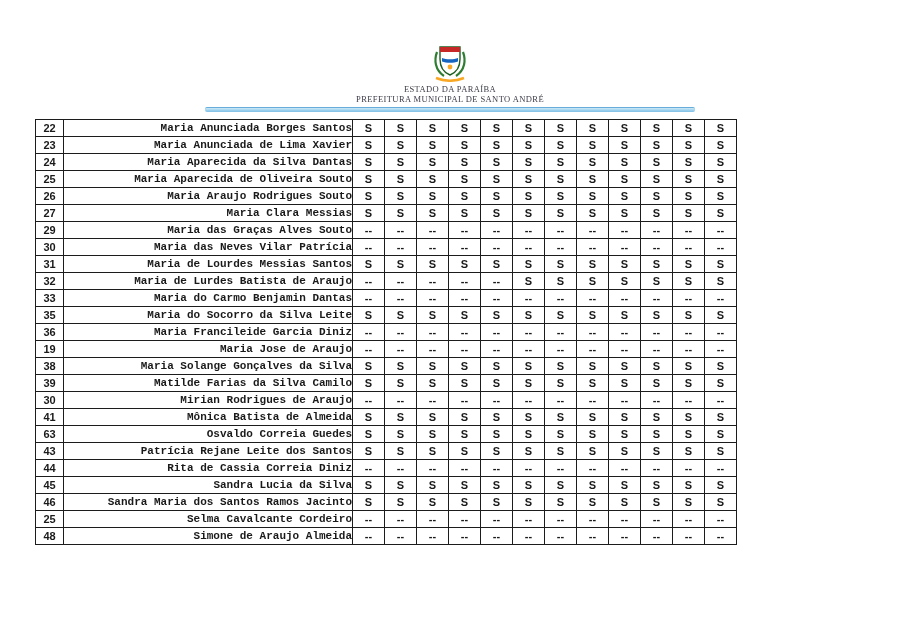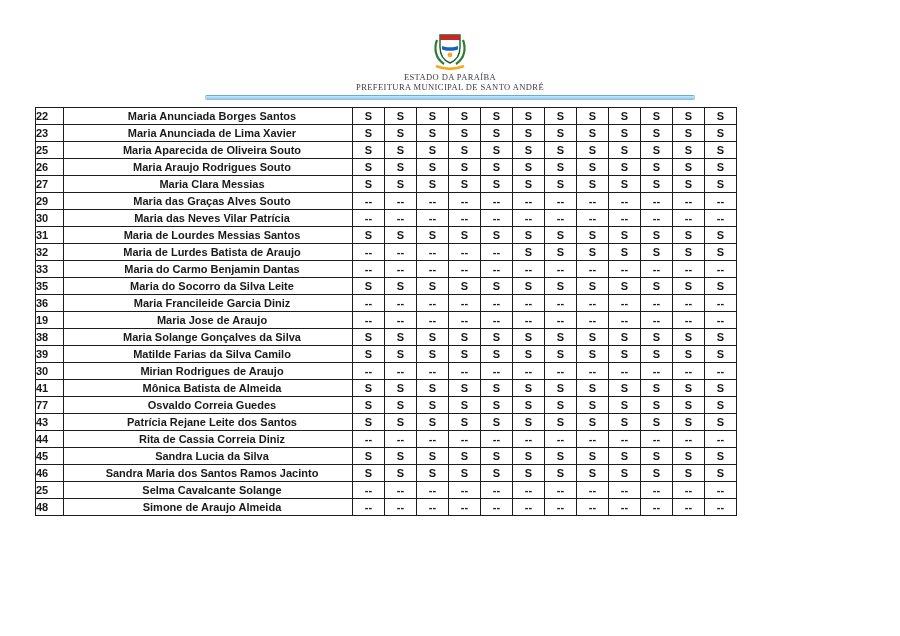--- a/index.html
+++ b/index.html
@@ -8,21 +8,21 @@
 
   .page {
     position: relative;
     width: 900px;
     height: 636px;
     background: #ffffff;
   }
 
   
   .doc-header {
-    padding-top: 32px;
+    padding-top: 44px;
     text-align: center;
   }
   .crest {
     display: block;
     margin: 0 auto 3px auto;
   }
   .h-line {
     font-family: "Liberation Serif", serif;
     font-size: 8.5px;
     line-height: 9.5px;
@@ -51,22 +51,22 @@
   td {
     border: 1px solid #1c1c1c;
     height: 16.3px;
     line-height: 16px;
     font-size: 11px;
     font-weight: bold;
     color: #1a1a1a;
     overflow: hidden;
     white-space: nowrap;
   }
-  td.num  { text-align: left; }
-  td.name { text-align: center; padding-left: 8px; }
+  td.num  { text-align: center; }
+  td.name { text-align: right; padding-left: 8px; font-family: Liberation Mono, monospace; }
   td.mark { text-align: center; }
 </style>
 </head>
 <body>
 
 <div class="page">
 
   <div class="doc-header">
     <svg class="crest" width="34" height="38" viewBox="0 0 34 38">
 
@@ -130,20 +130,36 @@
             <td class="mark">S</td>
             <td class="mark">S</td>
             <td class="mark">S</td>
             <td class="mark">S</td>
             <td class="mark">S</td>
             <td class="mark">S</td>
             <td class="mark">S</td>
             <td class="mark">S</td>
           </tr>
           <tr>
+            <td class="num">24</td>
+            <td class="name">Maria Aparecida da Silva Dantas</td>
+            <td class="mark">S</td>
+            <td class="mark">S</td>
+            <td class="mark">S</td>
+            <td class="mark">S</td>
+            <td class="mark">S</td>
+            <td class="mark">S</td>
+            <td class="mark">S</td>
+            <td class="mark">S</td>
+            <td class="mark">S</td>
+            <td class="mark">S</td>
+            <td class="mark">S</td>
+            <td class="mark">S</td>
+          </tr>
+          <tr>
             <td class="num">25</td>
             <td class="name">Maria Aparecida de Oliveira Souto</td>
             <td class="mark">S</td>
             <td class="mark">S</td>
             <td class="mark">S</td>
             <td class="mark">S</td>
             <td class="mark">S</td>
             <td class="mark">S</td>
             <td class="mark">S</td>
             <td class="mark">S</td>
@@ -370,21 +386,21 @@
             <td class="mark">S</td>
             <td class="mark">S</td>
             <td class="mark">S</td>
             <td class="mark">S</td>
             <td class="mark">S</td>
             <td class="mark">S</td>
             <td class="mark">S</td>
             <td class="mark">S</td>
           </tr>
           <tr>
-            <td class="num">77</td>
+            <td class="num">63</td>
             <td class="name">Osvaldo Correia Guedes</td>
             <td class="mark">S</td>
             <td class="mark">S</td>
             <td class="mark">S</td>
             <td class="mark">S</td>
             <td class="mark">S</td>
             <td class="mark">S</td>
             <td class="mark">S</td>
             <td class="mark">S</td>
             <td class="mark">S</td>
@@ -451,21 +467,21 @@
             <td class="mark">S</td>
             <td class="mark">S</td>
             <td class="mark">S</td>
             <td class="mark">S</td>
             <td class="mark">S</td>
             <td class="mark">S</td>
             <td class="mark">S</td>
           </tr>
           <tr>
             <td class="num">25</td>
-            <td class="name">Selma Cavalcante Solange</td>
+            <td class="name">Selma Cavalcante Cordeiro</td>
             <td class="mark">--</td>
             <td class="mark">--</td>
             <td class="mark">--</td>
             <td class="mark">--</td>
             <td class="mark">--</td>
             <td class="mark">--</td>
             <td class="mark">--</td>
             <td class="mark">--</td>
             <td class="mark">--</td>
             <td class="mark">--</td>

